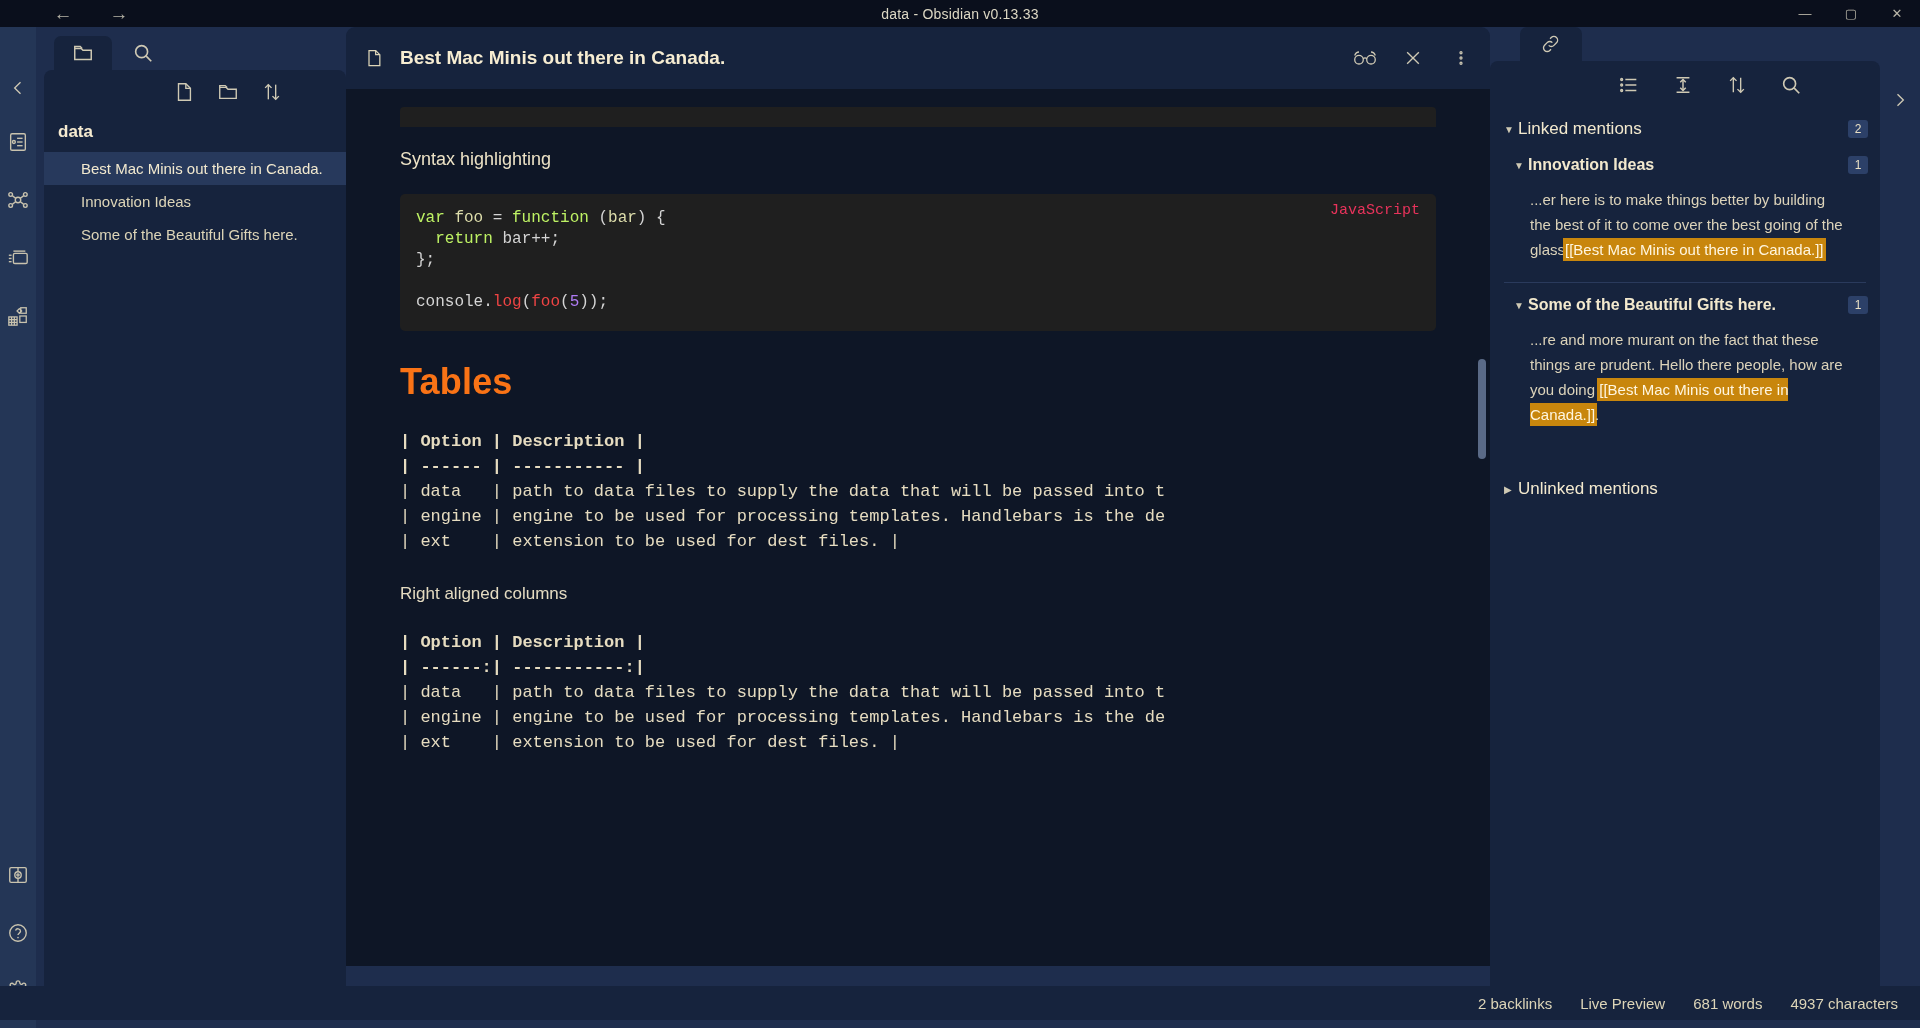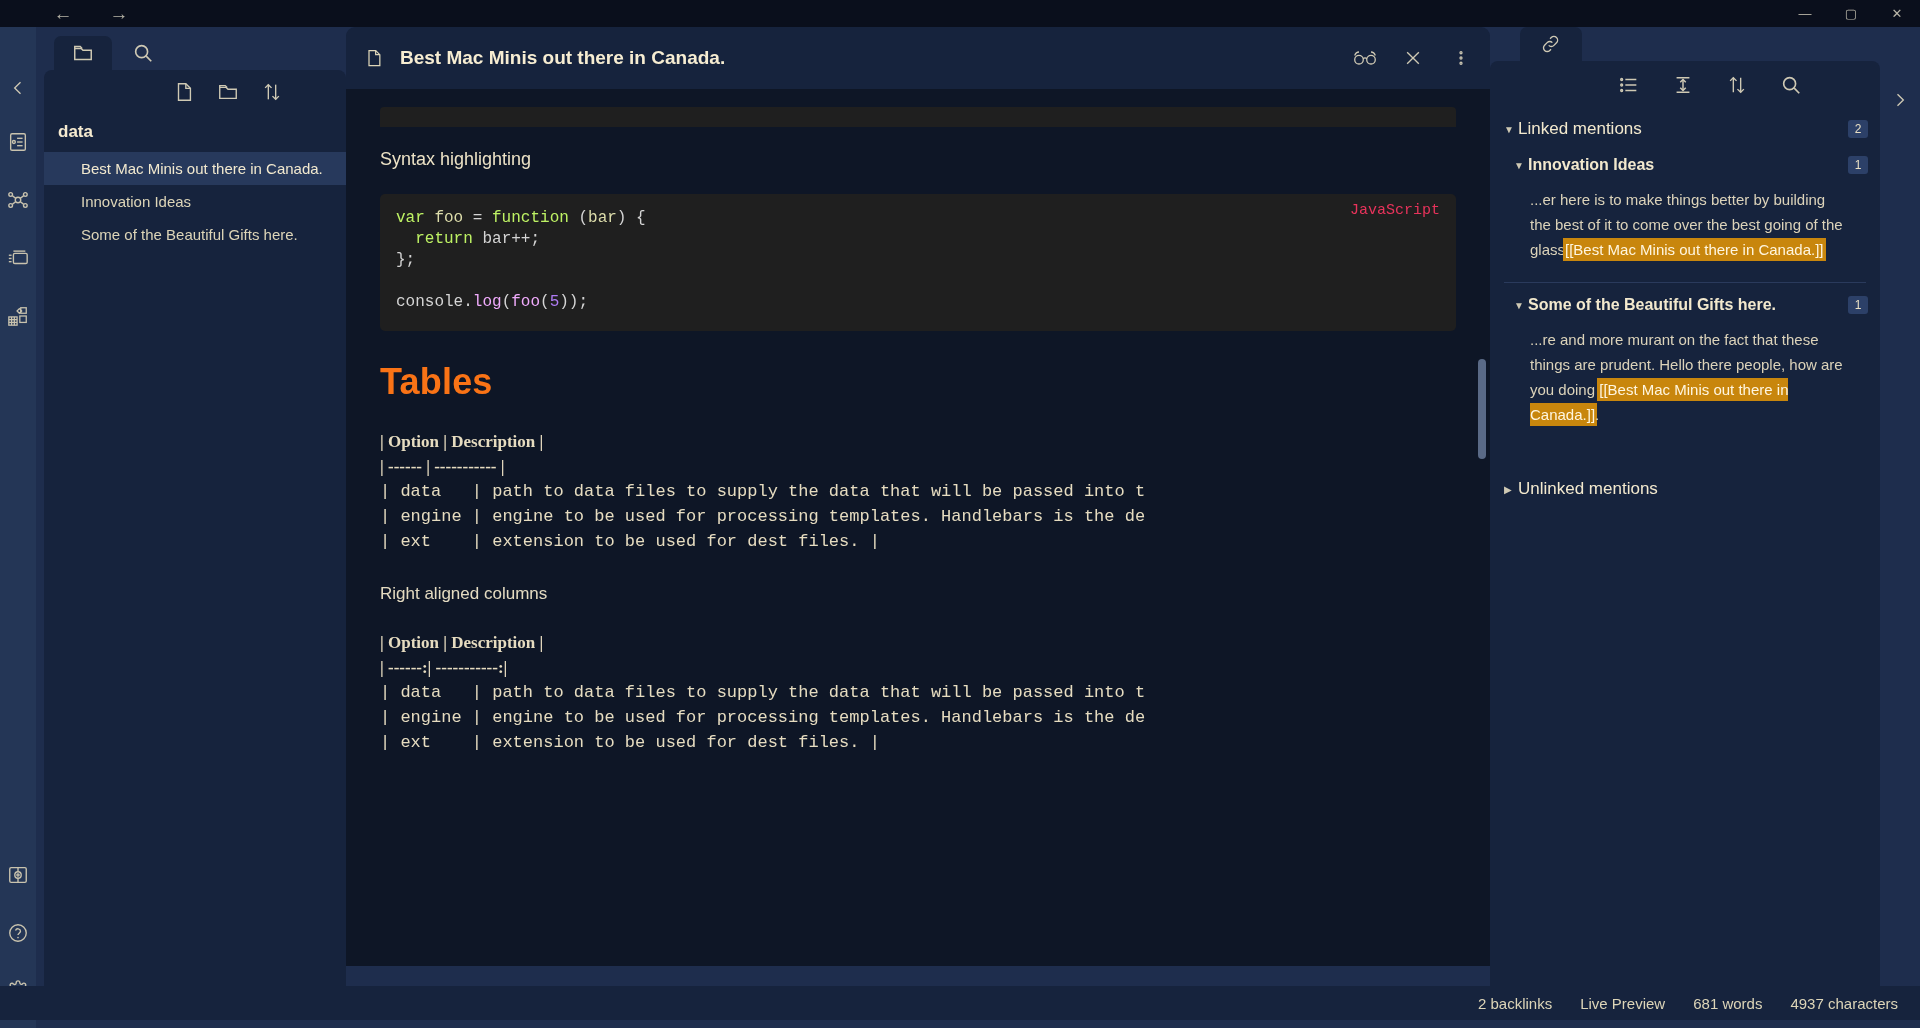--- a/index.html
+++ b/index.html
@@ -81,51 +81,51 @@
     display: flex; align-items: center; padding: 0 16px;
   }
   .doc-icon { width: 24px; color: #ddd5b8; display: flex; align-items: center; justify-content: center; }
   .doc-title { margin-left: 14px; color: #f7edd2; font-size: 19px; font-weight: 700; }
   .header-actions { margin-left: auto; display: flex; align-items: center; gap: 22px; }
   .hdr-btn { width: 26px; height: 26px; color: #cfc9b4; display: flex; align-items: center; justify-content: center; cursor: pointer; }
   .editor-body {
     position: absolute; left: 0; top: 62px; width: 1144px; height: 877px;
     background: #0e1626; border-radius: 0 0 0 0; overflow: hidden;
   }
-  .doc { position: relative; padding: 0 34px; color: #dcd3ba; }
+  .doc { position: relative; padding: 0 54px; color: #dcd3ba; }
   .doc-top-strip { height: 18px; }
   .cut-block {
     height: 20px; background: #1f1f1f; border-radius: 4px 4px 0 0;
     margin: 0 0 0 0;
   }
   .h-sub { font-size: 18px; color: #ede3c6; margin: 22px 0 0 0; }
   .codeblock {
     margin-top: 24px; background: #1f1f1f; border-radius: 5px; padding: 14px 0 18px 0;
     position: relative;
   }
   .code-lang {
     position: absolute; right: 16px; top: 8px; color: #e8335b; font-size: 15px;
     font-family: "Liberation Mono", monospace;
   }
   .code-line {
     font-family: "Liberation Mono", monospace; font-size: 16px; line-height: 21px;
     padding-left: 16px; white-space: pre; color: #d4d4d4;
   }
   .tk-kw { color: #bef264; }
-  .tk-fn { color: #f0abfc; }
+  .tk-fn { color: #ef4444; }
   .tk-var { color: #dcdcaa; }
   .tk-num { color: #b07cf5; }
   .tk-plain { color: #d4d4d4; }
   .h-big { font-size: 36px; font-weight: 700; color: #f97316; margin: 30px 0 8px 0; letter-spacing: .2px; }
   .mono-block { margin-top: 26px; }
   .mono-line {
     font-family: "Liberation Mono", monospace; font-size: 17px; line-height: 25px;
     color: #e6dcc0; white-space: pre;
   }
-  .mono-line.bold { font-weight: 700; font-family: Liberation Serif, serif; }
+  .mono-line.bold { font-weight: 700; }
   .p-plain { font-size: 17px; color: #e4dbc1; margin-top: 30px; }
   .scrollbar-v {
     position: absolute; right: 4px; top: 270px; width: 8px; height: 100px;
     background: #5a6a86; border-radius: 5px;
   }
 
   
   .rightbar { position: absolute; left: 1490px; top: 27px; width: 430px; height: 1001px; background: #1e2d4d; }
   .r-tabstrip { height: 34px; display: flex; padding-left: 30px; }
   .r-tab {
@@ -175,20 +175,21 @@
 </head>
 <body>
 
 <div class="app">
 
   <div class="titlebar">
     <div class="nav-btns">
       <div class="nav-btn">←</div>
       <div class="nav-btn">→</div>
     </div>
+    <div class="titlebar-title">data - Obsidian v0.13.33</div>
     <div class="win-ctrls">
       <div class="win-btn">—</div>
       <div class="win-btn">▢</div>
       <div class="win-btn close">✕</div>
     </div>
   </div>
 
   <div class="ribbon">
     <div class="ribbon-collapse">
       <svg width="20" height="20" viewBox="0 0 24 24" fill="none" stroke="currentColor" stroke-width="1.6">

